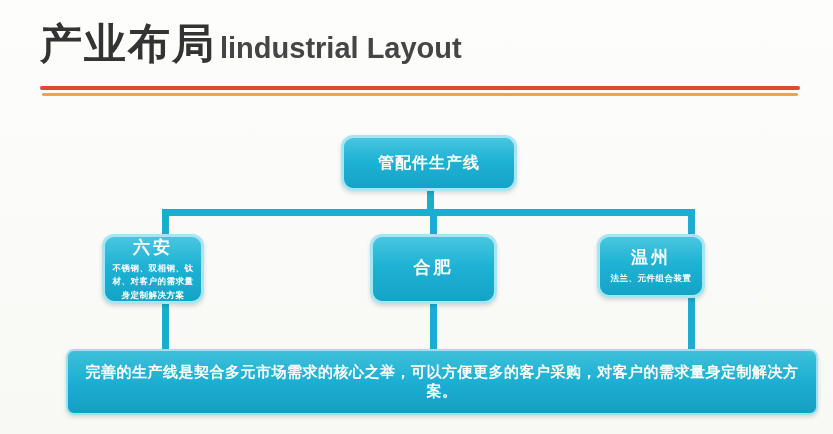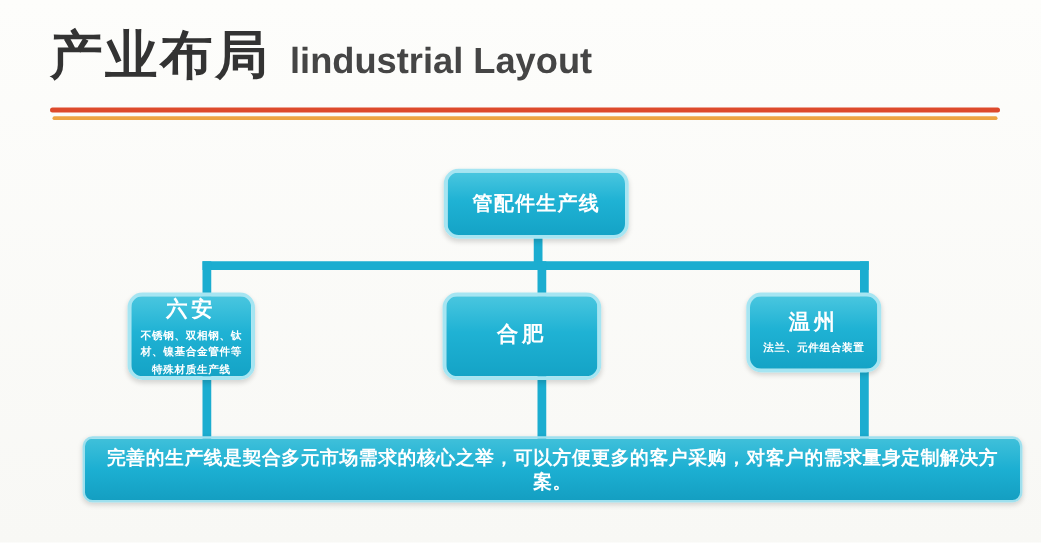--- a/index.html
+++ b/index.html
@@ -14,21 +14,21 @@
     overflow: hidden;
   }
 
   
   .header {
     position: absolute;
     left: 40px;
     top: 16px;
     display: flex;
     align-items: baseline;
-    gap: 16px;
+    gap: 4px;
     white-space: nowrap;
   }
   .title-zh {
     font-size: 42px;
     font-weight: 900;
     color: #333333;
     letter-spacing: 2px;
   }
   .title-en {
     font-size: 29px;
@@ -74,23 +74,23 @@
     border-radius: 12px;
     box-shadow: 0 2px 4px rgba(0,0,0,0.15);
     display: flex;
     flex-direction: column;
     align-items: center;
     justify-content: center;
     text-align: center;
     color: #ffffff;
   }
   .root-node {
-    left: 355px;
+    left: 341px;
     top: 135px;
-    width: 148px;
+    width: 176px;
     height: 56px;
   }
   .root-node .node-label {
     font-size: 16px;
     font-weight: bold;
     letter-spacing: 1px;
   }
   .branch-node {
     top: 234px;
     height: 70px;
@@ -102,31 +102,31 @@
     letter-spacing: 3px;
     margin-bottom: 3px;
   }
   .branch-node .city-desc {
     font-size: 8.5px;
     font-weight: bold;
     line-height: 1.55;
     letter-spacing: 0.5px;
   }
   .node-luan    { left: 102px; width: 102px; text-align: center; }
-  .node-hefei   { left: 354px; width: 127px; }
+  .node-hefei   { left: 370px; width: 127px; }
   .node-wenzhou { left: 597px; width: 108px; height: 64px; }
 
   
   .summary {
     position: absolute;
     z-index: 2;
     left: 66px;
     top: 349px;
     width: 752px;
-    height: 53px;
+    height: 66px;
     background: linear-gradient(180deg, #3fc0da 0%, #1cafd2 50%, #149fc2 100%);
     border: 2px solid #9fe0ee;
     border-radius: 8px;
     box-shadow: 0 2px 4px rgba(0,0,0,0.15);
     display: flex;
     align-items: center;
     justify-content: center;
     color: #ffffff;
     font-size: 15px;
     font-weight: bold;
@@ -155,21 +155,21 @@
   <div class="line v" style="left:162px; top:300px; height:52px;"></div>
   <div class="line v" style="left:430px; top:300px; height:52px;"></div>
   <div class="line v" style="left:688px; top:296px; height:56px;"></div>
 
   <div class="node root-node">
     <span class="node-label">管配件生产线</span>
   </div>
 
   <div class="node branch-node node-luan">
     <span class="city-name">六安</span>
-    <span class="city-desc">不锈钢、双相钢、钛材、镍基合金管件等特殊材质生产线</span>
+    <span class="city-desc">不锈钢、双相钢、钛材、对客户的需求量身定制解决方案</span>
   </div>
 
   <div class="node branch-node node-hefei">
     <span class="city-name">合肥</span>
   </div>
 
   <div class="node branch-node node-wenzhou">
     <span class="city-name">温州</span>
     <span class="city-desc">法兰、元件组合装置</span>
   </div>

